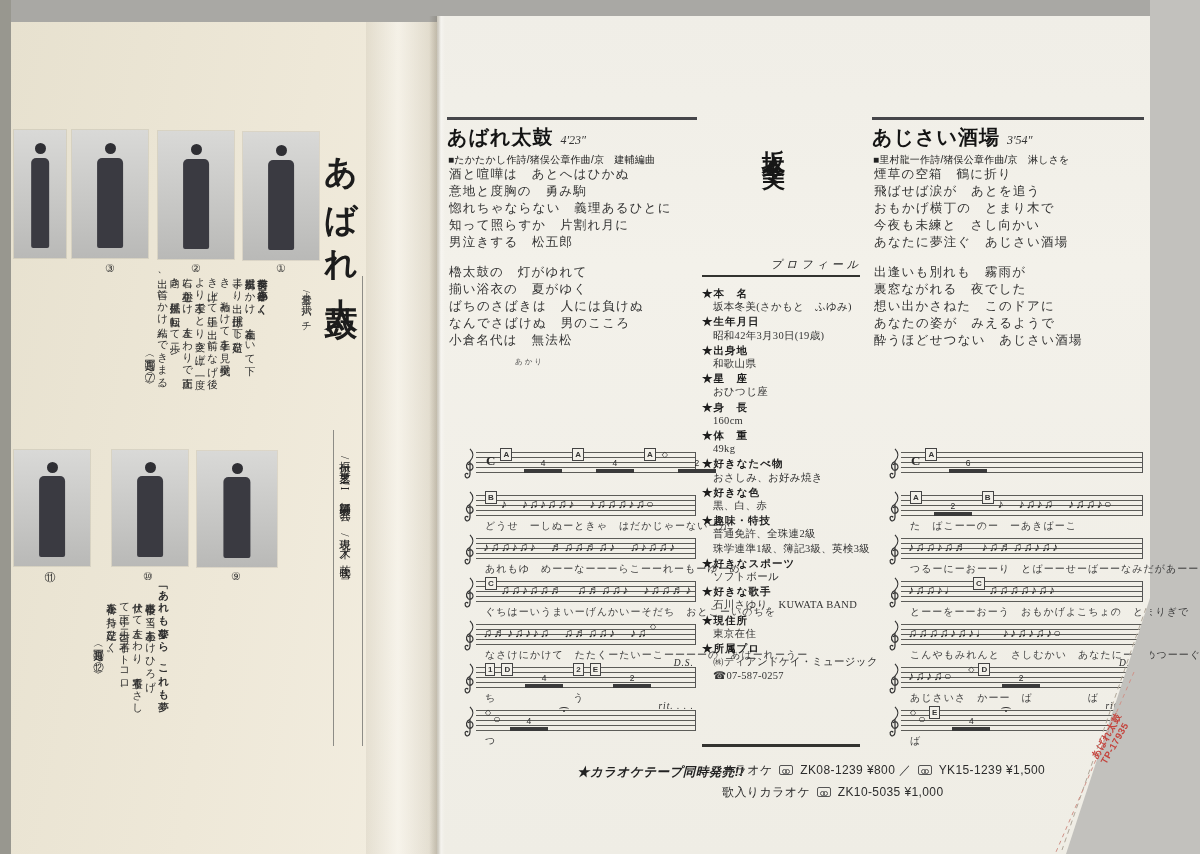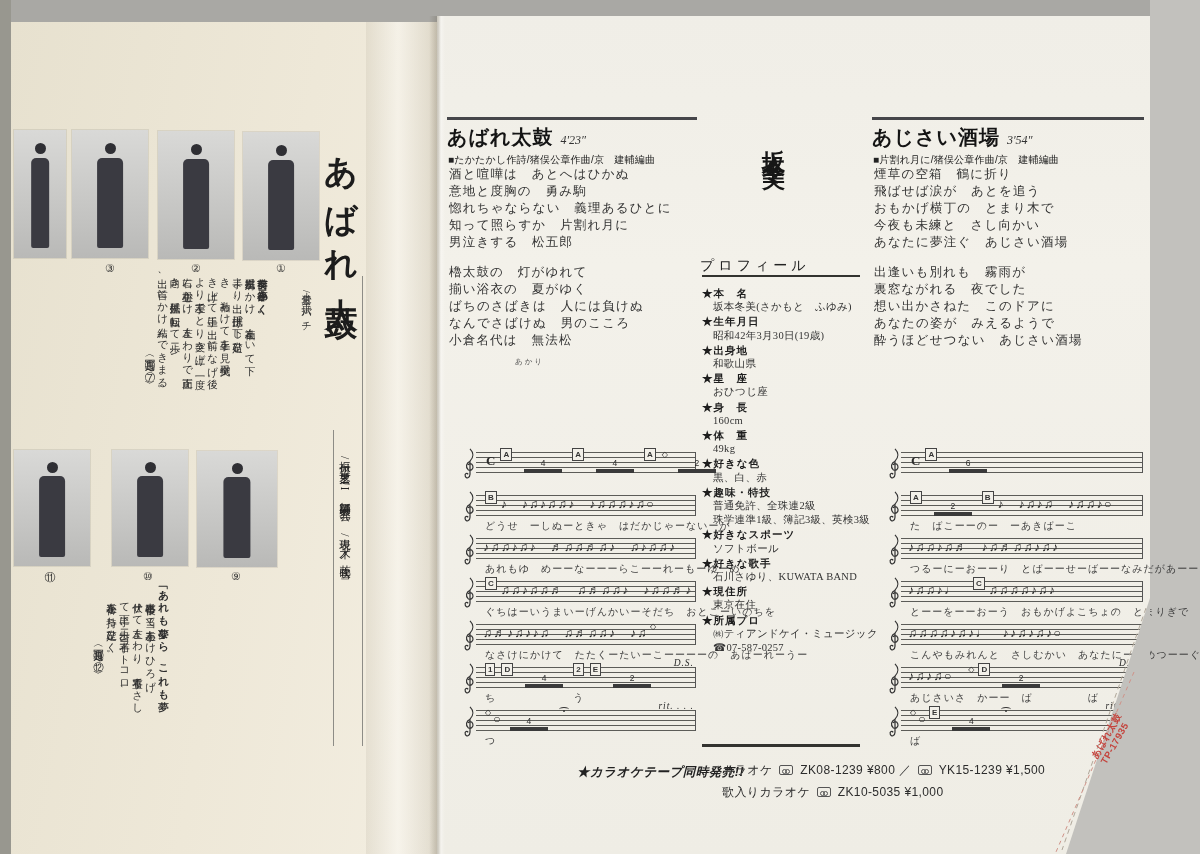--- a/index.html
+++ b/index.html
@@ -81,22 +81,22 @@
   .seg[data-type="end"] { position:absolute; right:3px; top:-7px; font:italic 9.5px "Liberation Serif","DejaVu Serif",serif; letter-spacing:1px; }
   .seg[data-type="fermata"] { display:inline-block; width:10px; height:5px; border-top:1.5px solid #333;
         border-radius:50% 50% 0 0; position:relative; top:-13px; margin:0 3px; }
   .seg[data-type="fermata"]::after { content:""; position:absolute; left:4px; top:2px; width:2px; height:2px; background:#333; border-radius:50%; }
   .stafflyr { position:absolute; left:22px; top:28px; font:10px "Liberation Serif","DejaVu Serif",serif;
               letter-spacing:1px; color:#3d3d3d; white-space:nowrap; }
 
   
   .artist-name { position:absolute; left:758px; top:131px; height:140px;
         font-family:"Liberation Serif","DejaVu Serif",serif; font-weight:700; font-size:23px; letter-spacing:5px; color:#161616; }
-  .profile-head { position:absolute; left:700px; top:257px; width:162px; text-align:left;
-        font-size:14px; letter-spacing:4px; color:#222; }
+  .profile-head { position:absolute; left:700px; top:257px; width:162px; text-align:right;
+        font-size:11px; letter-spacing:4px; color:#222;font-style:italic; }
   .p-rule1 { position:absolute; left:702px; top:275px; width:158px; height:2px; background:#33332f; }
   .p-rule2 { position:absolute; left:702px; top:744px; width:158px; height:3px; background:#33332f; }
   .profile-list { position:absolute; left:702px; top:286px; width:166px; }
   .profile-list .plabel { font:700 10.5px "Liberation Sans",sans-serif; line-height:14.2px; letter-spacing:1px; color:#1d1d1d; }
   .profile-list .pvalue { font:10.5px "Liberation Serif","DejaVu Serif",serif; line-height:14.2px; letter-spacing:0.3px;
         padding-left:11px; color:#333; white-space:nowrap; }
 
   
   .promo { position:absolute; left:577px; top:764px; font:italic 700 12.5px "Liberation Sans",sans-serif; letter-spacing:0.5px; color:#222; }
   .fline { position:absolute; left:722px; font-size:12px; letter-spacing:0.4px; color:#2c2c2c; white-space:nowrap; }
@@ -261,21 +261,21 @@
               <span class="seg" data-type="sym">◇</span><span class="seg" data-type="notes">○</span><span class="seg" data-type="rest">4</span><span class="seg" data-type="fermata"></span><span class="seg" data-type="end">rit. . . .</span></div>
               <p class="stafflyr">つ</p>
             </div>
         </div>
       </div>
       <div class="song">
         <div class="sbar"></div>
         <div class="stitle-row">
           <span class="stitle">あじさい酒場</span><span class="sdur">3′54″</span>
         </div>
-        <p class="scredit">■片割れ月に/猪俣公章作曲/京　建輔編曲</p>
+        <p class="scredit">■里村龍一作詩/猪俣公章作曲/京　淋しさを</p>
         <span class="furigana"></span>
         <div class="verses">
 
         <div class="verse">
 
             <p>煙草の空箱　鶴に折り</p>
             <p>飛ばせば涙が　あとを追う</p>
             <p>おもかげ横丁の　とまり木で</p>
             <p>今夜も未練と　さし向かい</p>
             <p>あなたに夢注ぐ　あじさい酒場</p>
@@ -398,20 +398,26 @@
         <p class="plabel">★身　長</p>
         <span>
           
         <p class="pvalue">160cm</p></span>
       </div>
       <div>
         <p class="plabel">★体　重</p>
         <span>
           
         <p class="pvalue">49kg</p></span>
+      </div>
+      <div>
+        <p class="plabel">★好きなたべ物</p>
+        <span>
+          
+        <p class="pvalue">おさしみ、お好み焼き</p></span>
       </div>
       <div>
         <p class="plabel">★好きな色</p>
         <span>
           
         <p class="pvalue">黒、白、赤</p></span>
       </div>
       <div>
         <p class="plabel">★趣味・特技</p>
         <span>

